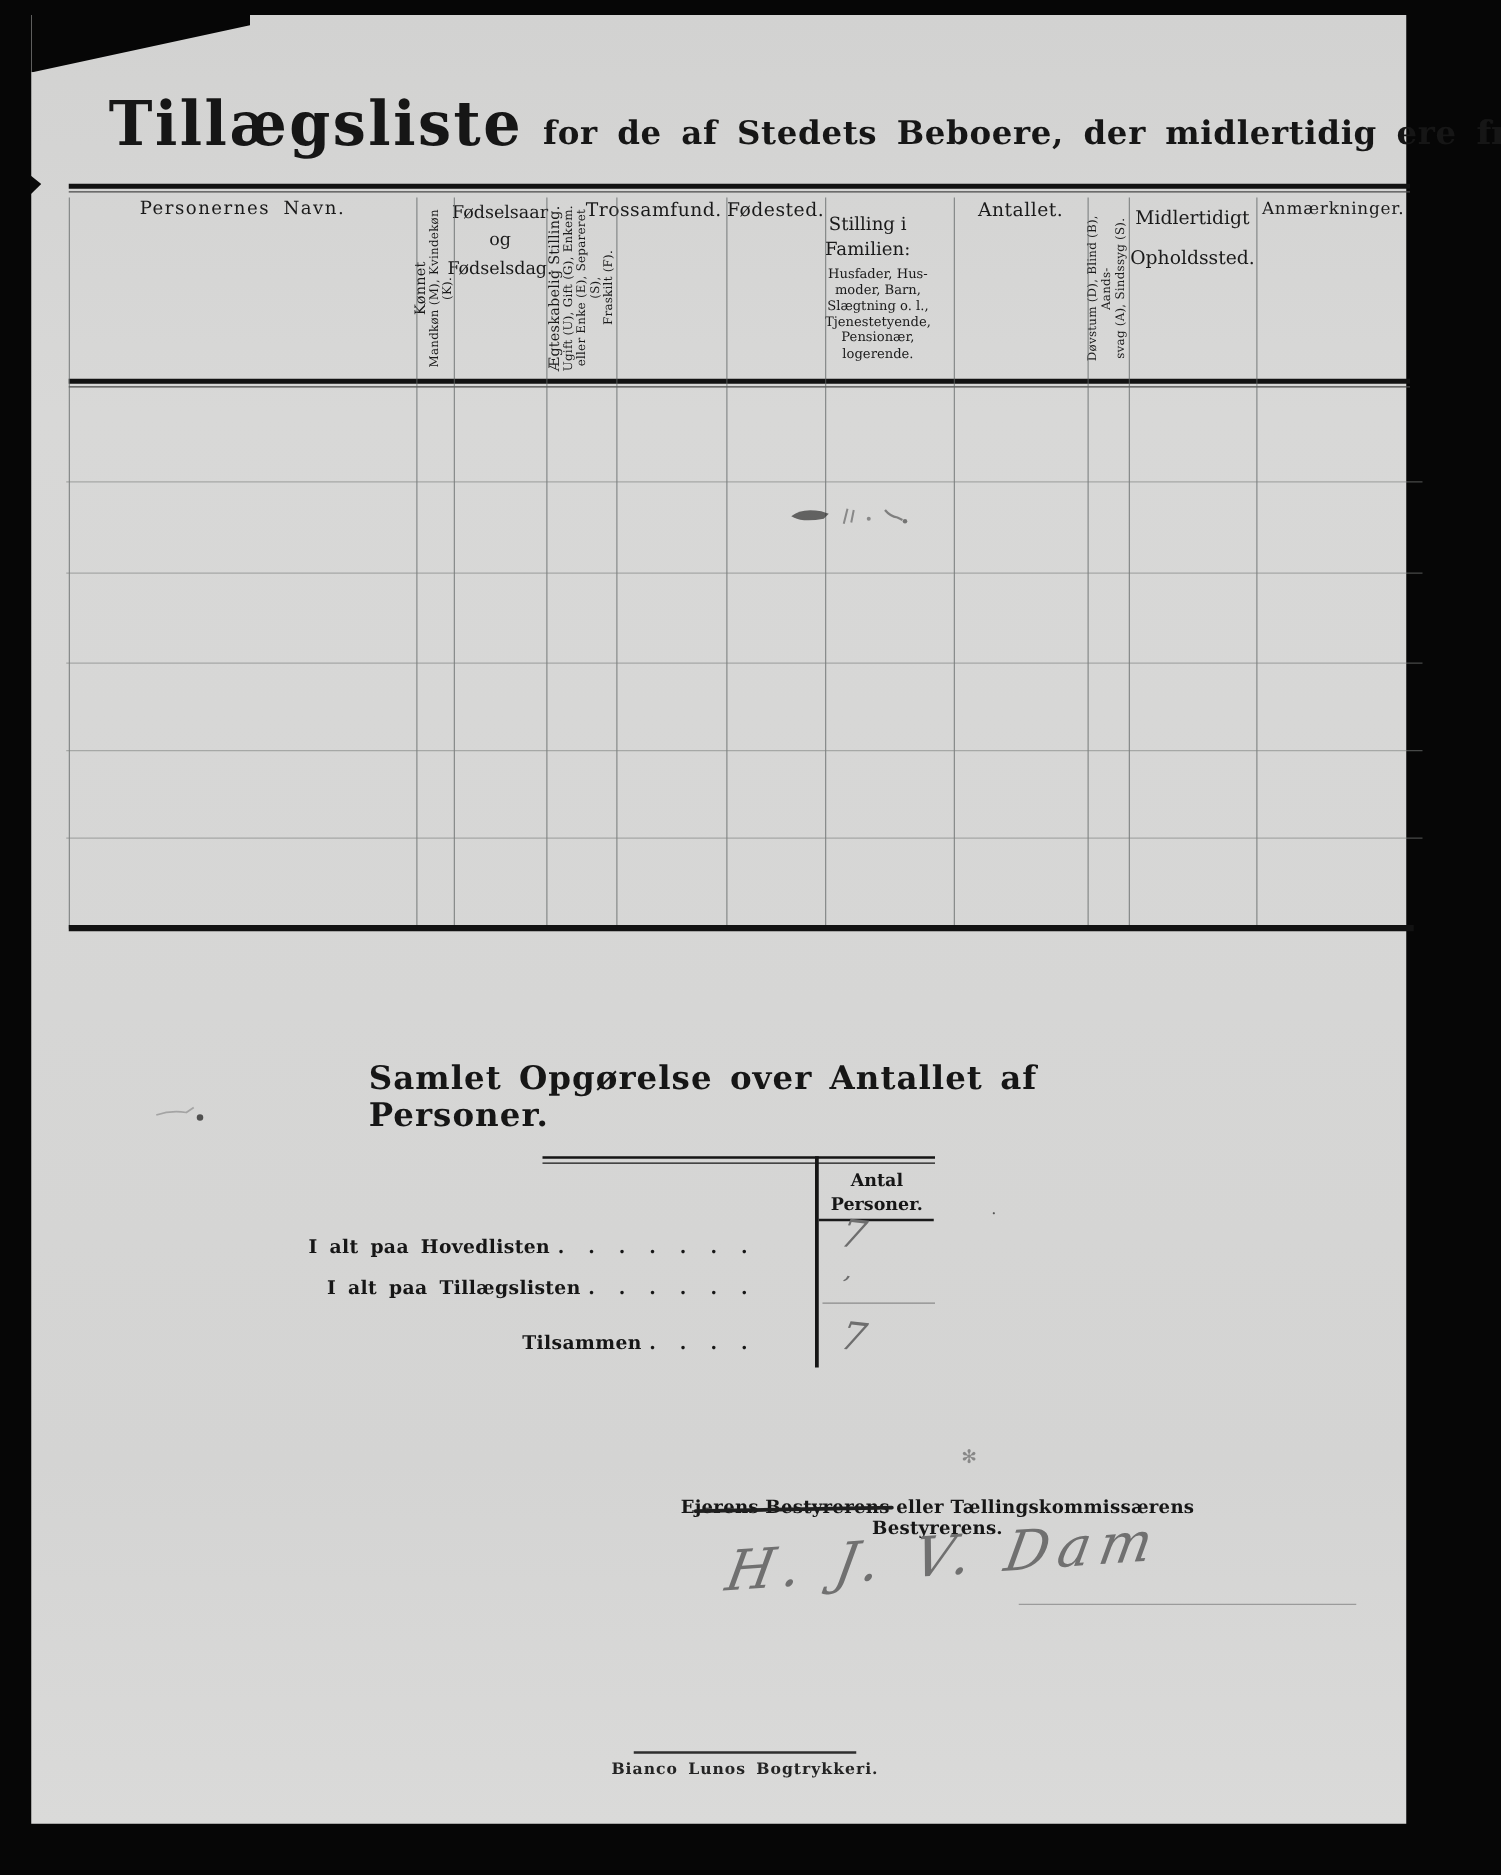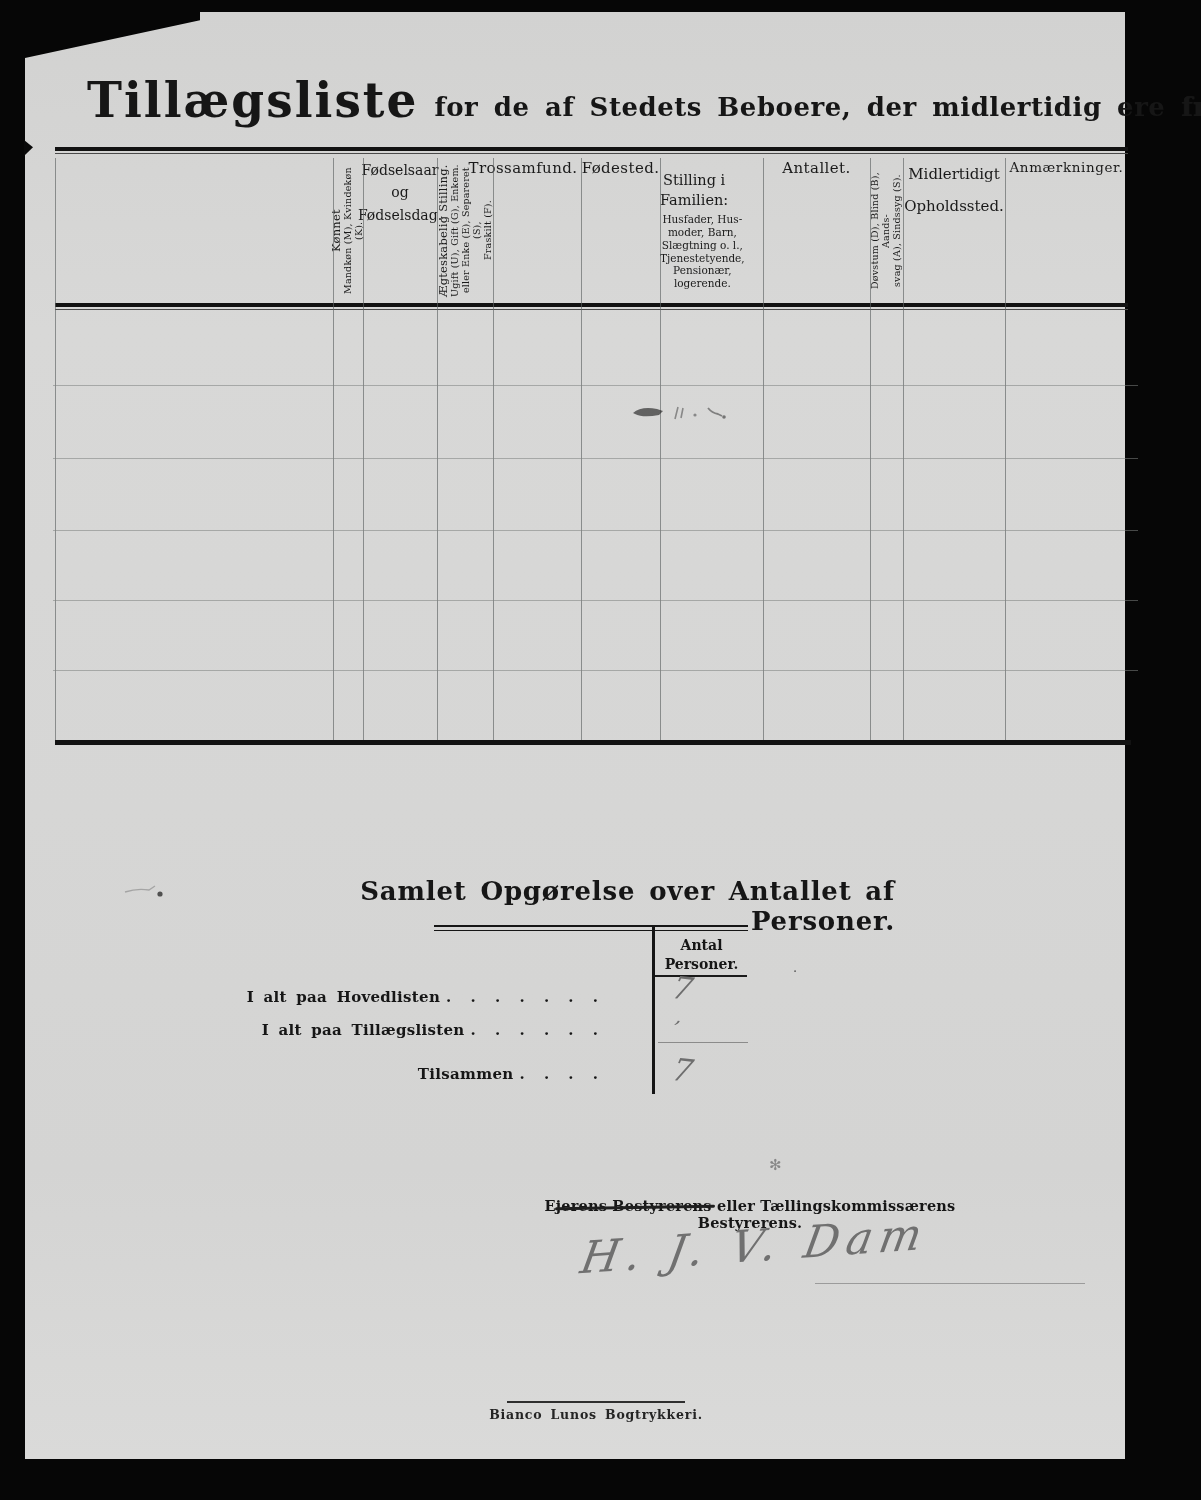--- a/index.html
+++ b/index.html
@@ -41,21 +41,21 @@
   .family-sub { font-size:10.5px; line-height:1.22; }
   .vblock { writing-mode:vertical-rl; transform:rotate(180deg); text-align:center; line-height:1.15; }
   .vblock div { letter-spacing:0.2px; }
   .vmain { font-size:11.5px; }
   .vsub  { font-size:9.5px; }
 
   
   .smudge { position:absolute; opacity:0.8; }
 
   
-  .summary-heading { position:absolute; left:270px; top:864px; width:600px; text-align:right;
+  .summary-heading { position:absolute; left:270px; top:836px; width:600px; text-align:left;
     font-size:26px; font-weight:bold; letter-spacing:0.8px; word-spacing:4px; }
   .sum-toprule { position:absolute; left:409px; top:913px; width:314px; height:6px;
     border-top:2.5px solid #151515; border-bottom:1.5px solid #151515; }
   .sum-vline { position:absolute; left:627px; top:913px; width:2.5px; height:169px; background:#151515; }
   .sum-colhead { position:absolute; left:630px; top:924px; width:93px; text-align:center;
     font-size:14px; font-weight:bold; line-height:1.35; }
   .sum-colrule { position:absolute; left:630px; top:963px; width:92px; height:2px; background:#1a1a1a; }
   .sum-midrule { position:absolute; left:633px; top:1030px; width:90px; height:1px; background:rgba(120,120,120,0.8); }
   .sum-row { position:absolute; right:522px; font-size:15px; font-weight:bold; white-space:nowrap;
     letter-spacing:0.3px; word-spacing:4px; }
@@ -89,20 +89,23 @@
 
     <div class="title-row">
       <span class="title-main">Tillægsliste</span>
       <span class="title-sub">for de af Stedets Beboere, der midlertidig ere</span>
       <span class="title-emph">fraværende.</span>
     </div>
 
     <div class="rule" style="left:30px; top:135px; width:1073px; height:3.5px;"></div>
     <div class="rule-thin" style="left:30px; top:141px; width:1073px; height:1.2px;"></div>
 
+    <div class="hcell" style="left:30px; width:278px;">
+      <div class="name-label">Personernes Navn.</div>
+    </div>
     <div class="hcell" style="left:308px; width:30px;">
       <div class="vblock">
         <div class="vmain">Kønnet</div>
         <div class="vsub">Mandkøn (M), Kvindekøn (K).</div>
       </div>
     </div>
     <div class="hcell" style="left:338px; width:74px;">
       <div class="birth-label prelines">Fødselsaar
 og
 Fødselsdag.</div>

